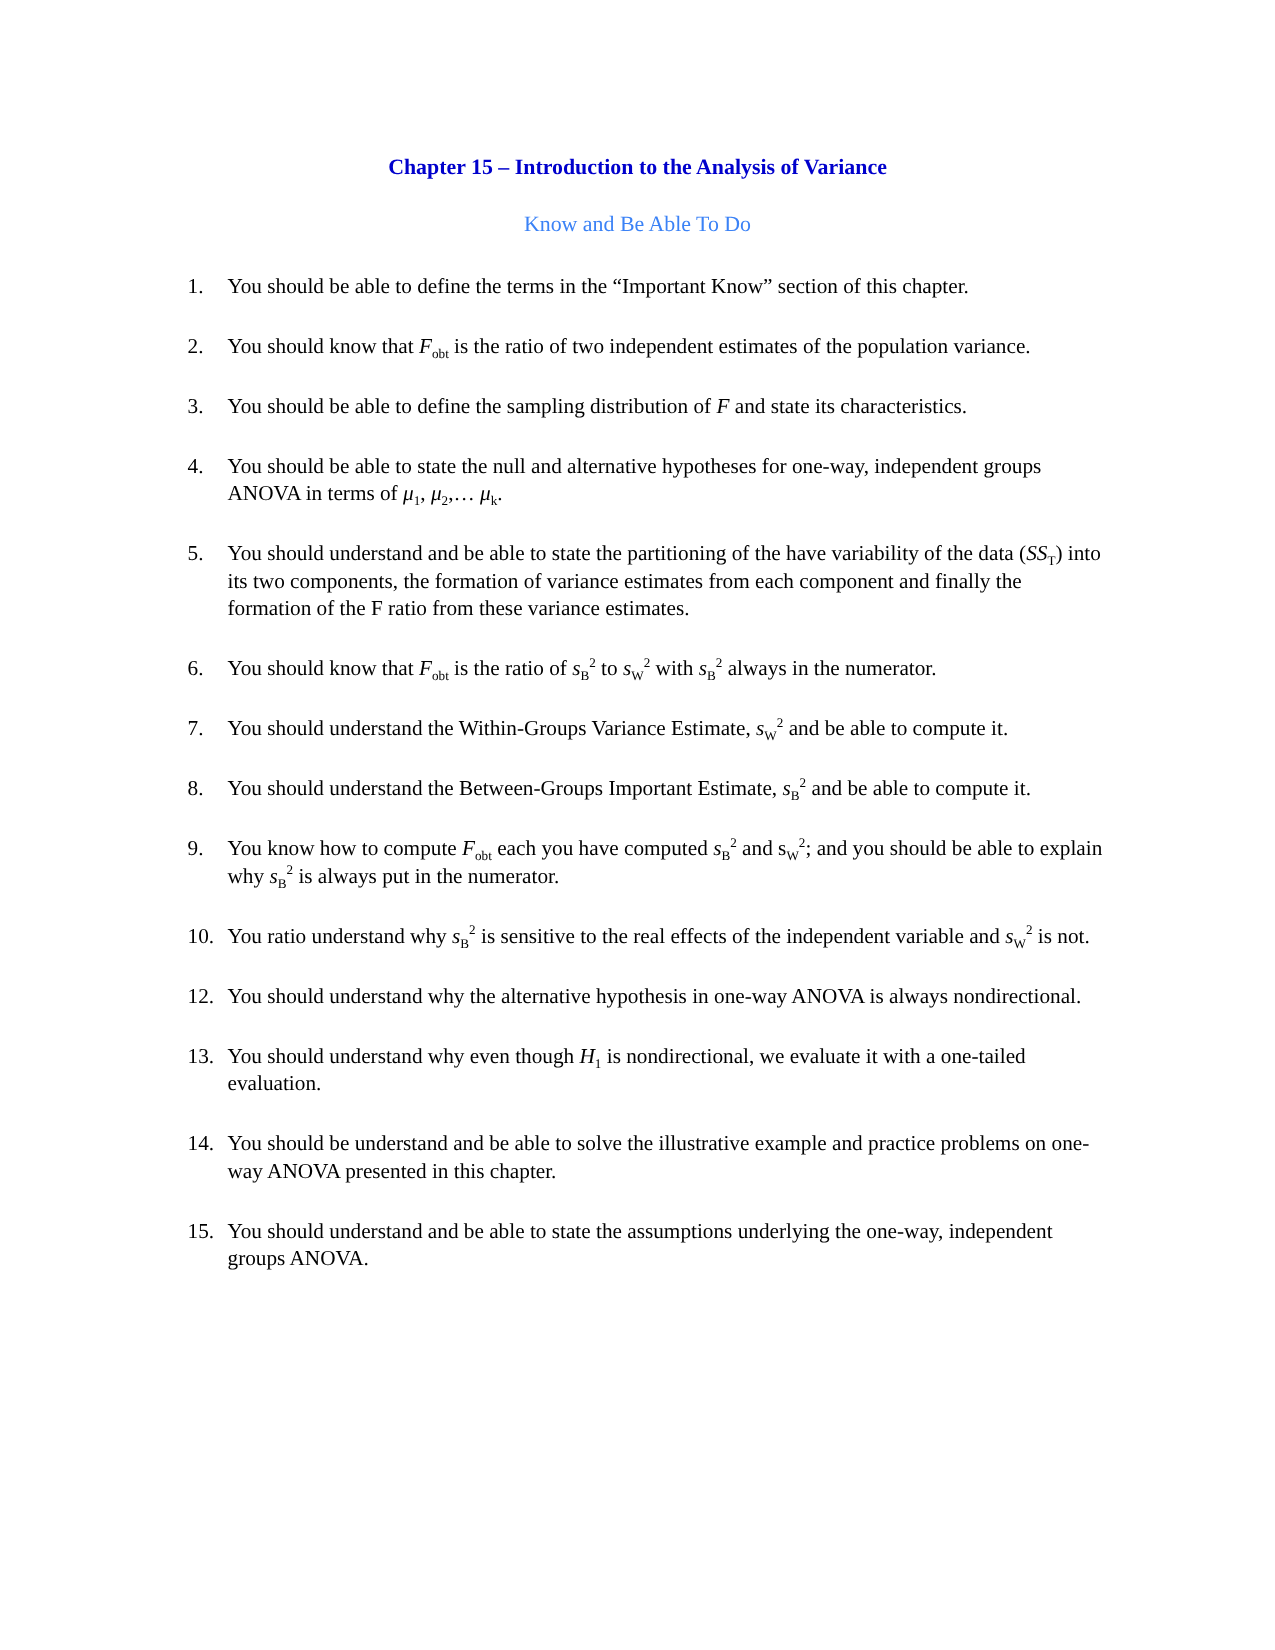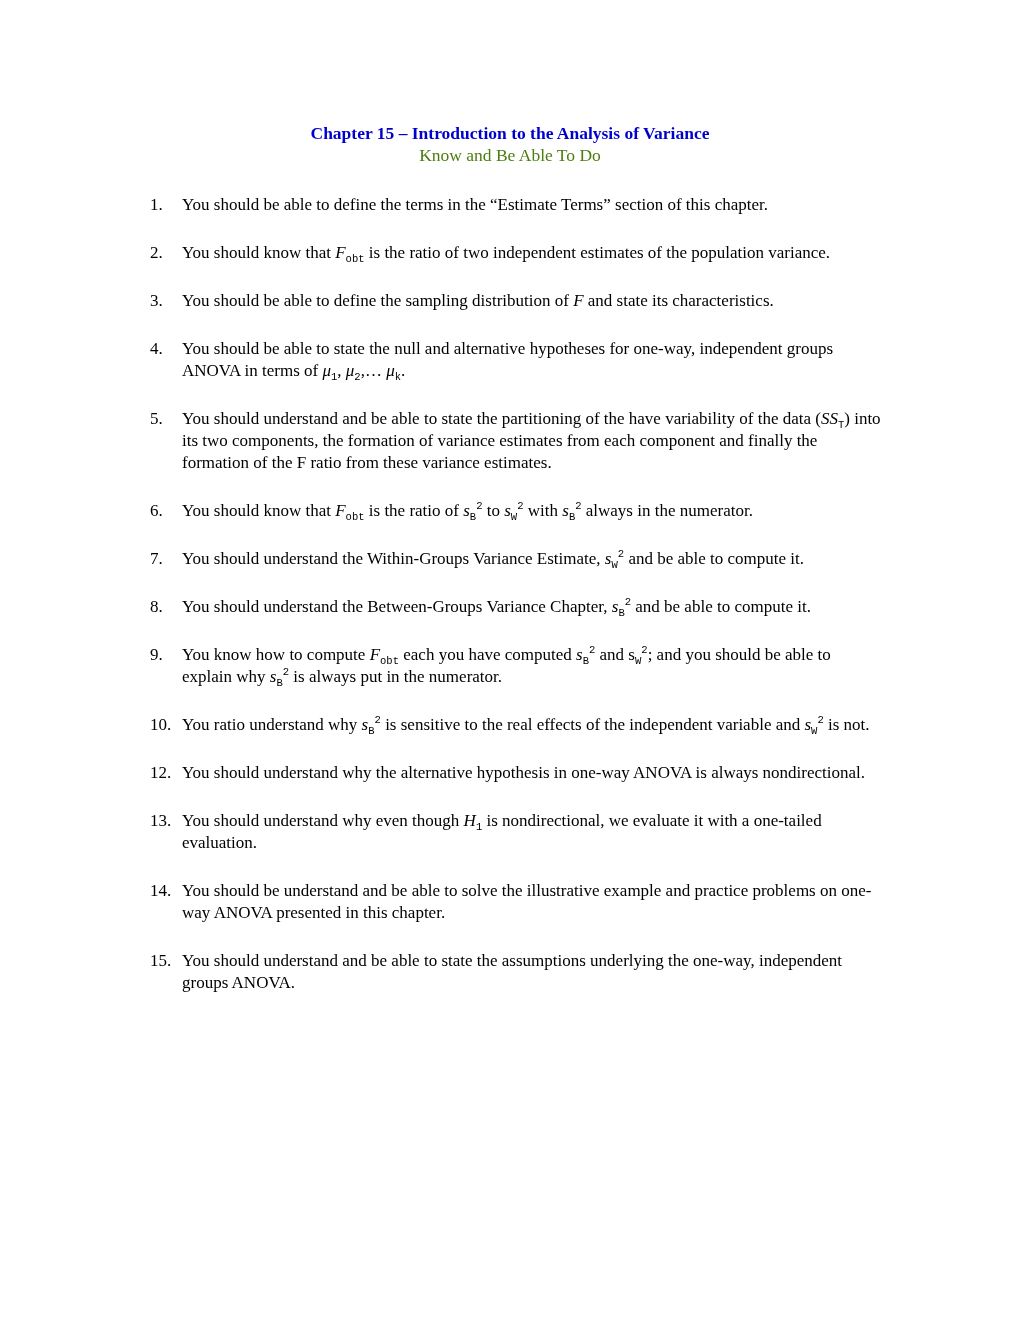--- a/index.html
+++ b/index.html
@@ -51,35 +51,34 @@
     width: 32px;
   }
   .txt {
     flex: 1 1 auto;
     max-width: 700px;
   }
   .txt i { font-style: italic; }
   .txt sub, .txt sup {
     font-size: 0.62em;
     line-height: 0;
-    font-family: Liberation Mono, monospace;
   }
   .txt sub { vertical-align: sub; }
   .txt sup { vertical-align: super; }
 </style>
 </head>
 <body>
 
 <div class="page">
   <h1 class="doc-title accent" style="color: rgb(0, 0, 204);">Chapter 15 – Introduction to the Analysis of Variance</h1>
-  <h2 class="doc-subtitle accent" style="color: #4d7c0f;">Know and Be Able To Do</h2>
+  <h2 class="doc-subtitle accent" style="color: #3b82f6; margin-top: 24px;">Know and Be Able To Do</h2>
   <div class="objectives">
       <div class="item">
         <span class="num">1.</span>
-        <span class="txt"><span>You should be able to define the terms in the “Estimate Terms” section of this chapter.</span></span>
+        <span class="txt"><span>You should be able to define the terms in the “Important Know” section of this chapter.</span></span>
       </div>
       <div class="item">
         <span class="num">2.</span>
         <span class="txt"><span>You should know that </span><i>F</i><sub>obt</sub><span> is the ratio of two independent estimates of the population variance.</span></span>
       </div>
       <div class="item">
         <span class="num">3.</span>
         <span class="txt"><span>You should be able to define the sampling distribution of </span><i>F</i><span> and state its characteristics.</span></span>
       </div>
       <div class="item">
@@ -93,21 +92,21 @@
       <div class="item">
         <span class="num">6.</span>
         <span class="txt"><span>You should know that </span><i>F</i><sub>obt</sub><span> is the ratio of </span><i>s</i><sub>B</sub><sup>2</sup><span> to </span><i>s</i><sub>W</sub><sup>2</sup><span> with </span><i>s</i><sub>B</sub><sup>2</sup><span> always in the numerator.</span></span>
       </div>
       <div class="item">
         <span class="num">7.</span>
         <span class="txt"><span>You should understand the Within-Groups Variance Estimate, </span><i>s</i><sub>W</sub><sup>2</sup><span> and be able to compute it.</span></span>
       </div>
       <div class="item">
         <span class="num">8.</span>
-        <span class="txt"><span>You should understand the Between-Groups Variance Chapter, </span><i>s</i><sub>B</sub><sup>2</sup><span> and be able to compute it.</span></span>
+        <span class="txt"><span>You should understand the Between-Groups Important Estimate, </span><i>s</i><sub>B</sub><sup>2</sup><span> and be able to compute it.</span></span>
       </div>
       <div class="item">
         <span class="num">9.</span>
         <span class="txt"><span>You know how to compute </span><i>F</i><sub>obt</sub><span> each you have computed </span><i>s</i><sub>B</sub><sup>2</sup><span> and s</span><sub>W</sub><sup>2</sup><span>; and you should be able to explain why </span><i>s</i><sub>B</sub><sup>2</sup><span> is always put in the numerator.</span></span>
       </div>
       <div class="item">
         <span class="num">10.</span>
         <span class="txt"><span>You ratio understand why </span><i>s</i><sub>B</sub><sup>2</sup><span> is sensitive to the real effects of the independent variable and </span><i>s</i><sub>W</sub><sup>2</sup><span> is not.</span></span>
       </div>
       <div class="item">

